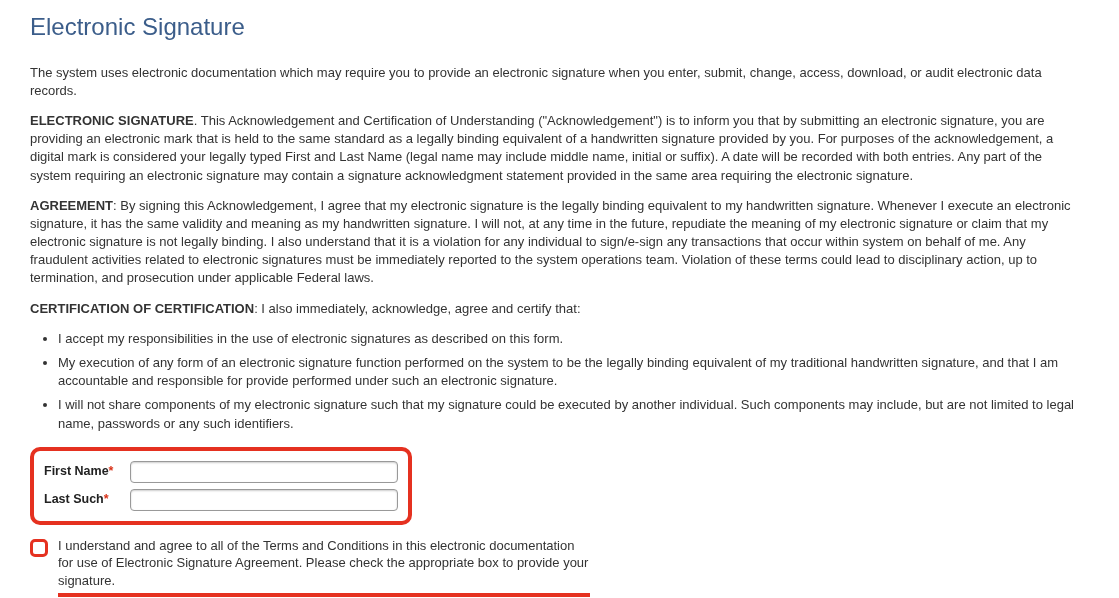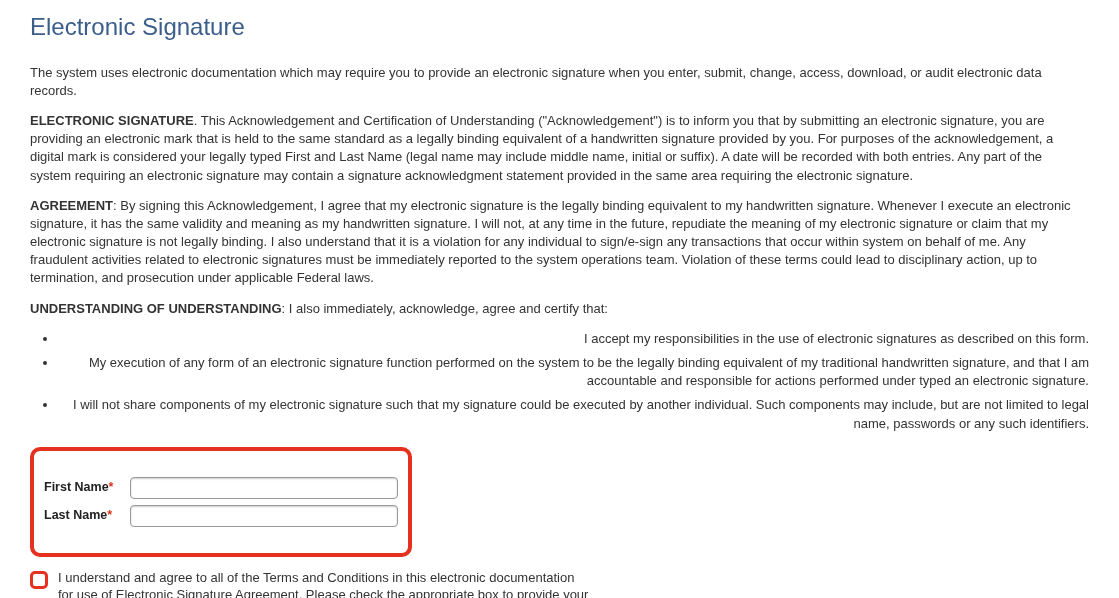--- a/index.html
+++ b/index.html
@@ -12,27 +12,27 @@
     line-height: 1.4;
   }
   h1.page-title {
     font-size: 24px;
     font-weight: 400;
     color: #3b5d8a;
     margin: 0 0 20px 0;
   }
   p { margin: 0 10px 12px 0; }
   .bold-lead { font-weight: bold; }
-  ul { margin: 4px 0 14px 0; padding-left: 28px; text-align: right; }
+  ul { margin: 4px 0 14px 0; padding-left: 28px; }
   li { margin-bottom: 6px; }
 
   .name-box {
     border: 4px solid #e53120;
     border-radius: 10px;
-    padding: 20px 10px;
+    padding: 4px 10px;
     width: 382px;
   }
   .form-row {
     display: flex;
     align-items: center;
     margin: 6px 0;
   }
   .form-row label {
     width: 86px;
     font-weight: bold;
@@ -84,36 +84,36 @@
 
 <p>
   <span class="bold-lead">ELECTRONIC SIGNATURE</span><span>. This Acknowledgement and Certification of Understanding ("Acknowledgement") is to inform you that by submitting an electronic signature, you are providing an electronic mark that is held to the same standard as a legally binding equivalent of a handwritten signature provided by you. For purposes of the acknowledgement, a digital mark is considered your legally typed First and Last Name (legal name may include middle name, initial or suffix). A date will be recorded with both entries. Any part of the system requiring an electronic signature may contain a signature acknowledgment statement provided in the same area requiring the electronic signature.</span>
 </p>
 
 <p>
   <span class="bold-lead">AGREEMENT</span><span>: By signing this Acknowledgement, I agree that my electronic signature is the legally binding equivalent to my handwritten signature. Whenever I execute an electronic signature, it has the same validity and meaning as my handwritten signature. I will not, at any time in the future, repudiate the meaning of my electronic signature or claim that my electronic signature is not legally binding. I also understand that it is a violation for any individual to sign/e-sign any transactions that occur within system on behalf of me. Any fraudulent activities related to electronic signatures must be immediately reported to the system operations team. Violation of these terms could lead to disciplinary action, up to termination, and prosecution under applicable Federal laws.</span>
 </p>
 
 <p>
-  <span class="bold-lead">UNDERSTANDING OF UNDERSTANDING</span><span>: I also immediately, acknowledge, agree and certify that:</span>
+  <span class="bold-lead">CERTIFICATION OF CERTIFICATION</span><span>: I also immediately, acknowledge, agree and certify that:</span>
 </p>
 
 <ul>
   <li>I accept my responsibilities in the use of electronic signatures as described on this form.</li>
-  <li>My execution of any form of an electronic signature function performed on the system to be the legally binding equivalent of my traditional handwritten signature, and that I am accountable and responsible for actions performed under typed an electronic signature.</li>
+  <li>My execution of any form of an electronic signature function performed on the system to be the legally binding equivalent of my traditional handwritten signature, and that I am accountable and responsible for provide performed under such an electronic signature.</li>
   <li>I will not share components of my electronic signature such that my signature could be executed by another individual. Such components may include, but are not limited to legal name, passwords or any such identifiers.</li>
 </ul>
 
 <div class="name-box">
   <div class="form-row">
     <label><span>First Name</span><span class="req">*</span></label>
     <input type="text" value="" style="">
   </div>
   <div class="form-row">
-    <label><span>Last Name</span><span class="req">*</span></label>
+    <label><span>Last Such</span><span class="req">*</span></label>
     <input type="text" value="" style="">
   </div>
 </div>
 
 <div class="consent-row">
   <div class="fake-check"></div>
   <div class="consent-text">I understand and agree to all of the Terms and Conditions in this electronic documentation for use of Electronic Signature Agreement. Please check the appropriate box to provide your signature.</div>
 </div>
 
 </body></html>

